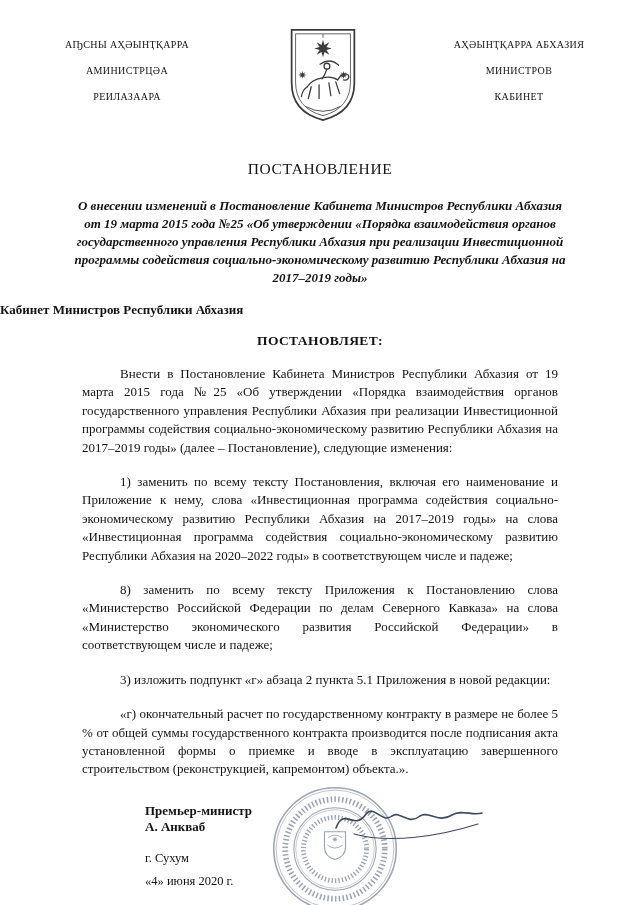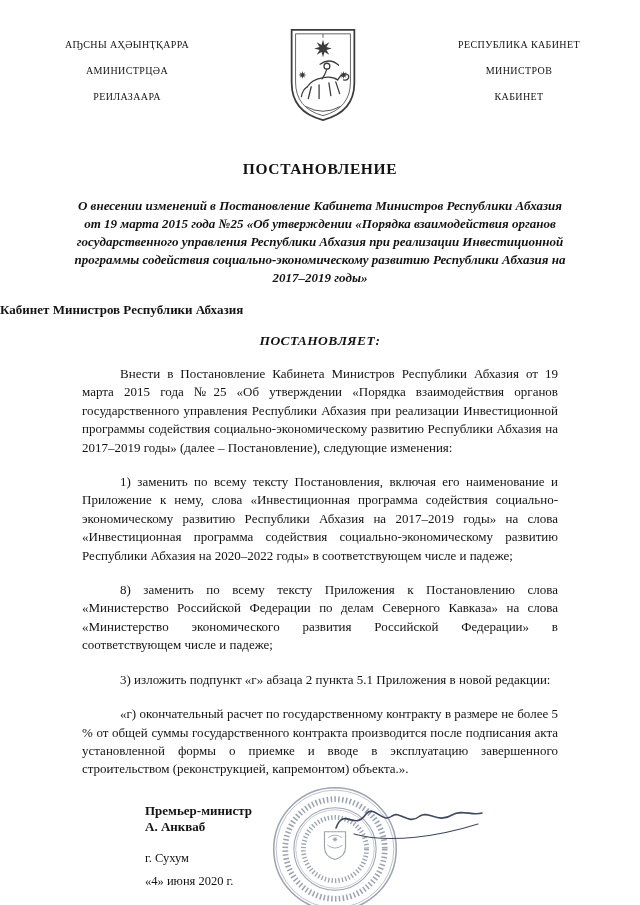--- a/index.html
+++ b/index.html
@@ -10,27 +10,27 @@
   }
   
   .letterhead{display:flex;justify-content:space-between;align-items:flex-start;
     padding:26px 28px 0 34px;}
   .lh-col{width:186px;text-align:center;font-size:10px;line-height:26px;
     letter-spacing:.4px;padding-top:6px;}
   .lh-col div{white-space:nowrap;}
   .emblem{width:80px;height:98px;flex:0 0 auto;}
   .emblem svg{width:80px;height:98px;display:block;}
   
-  .title{text-align:center;font-weight:bold;font-size:15.5px;letter-spacing:.6px;
+  .title{text-align:center;font-weight:normal;font-size:15.5px;letter-spacing:.6px;
     margin:36px 0 0;}
   .subject{width:500px;margin:19px auto 0;text-align:center;font-weight:bold;
     font-size:13px;line-height:18px;font-style:italic;}
   .issuer{font-weight:bold;font-size:13px;margin:15px 0 0;}
   .resolves{text-align:center;font-weight:bold;font-size:13.5px;margin:15px 0 0;
-    letter-spacing:.4px;font-style:italic;}
+    letter-spacing:.4px;}
   
   .bodytext{width:508px;margin:15px auto 0;font-size:13px;line-height:18.4px;
     text-align:justify;}
   .bodytext p{margin:16px;text-indent:38px;}
   
   .sig-row{display:flex;justify-content:space-between;width:398px;
     margin:24px 0 0 145px;font-weight:bold;font-size:13px;position:relative;z-index:3;flex-direction:column;}
   .footer{margin:12px 0 12px 145px;font-size:12.5px;line-height:23px;position:relative;z-index:3;}
   
   .seal{position:absolute;left:268px;top:782px;width:134px;height:134px;z-index:1;opacity:.58;}
@@ -68,21 +68,21 @@
           <path d="M55,55 q4,-7 9,-6 q3,1 2,4 q-1,3 -5,2"></path>
           <circle cx="44" cy="41" r="3"></circle>
           <path d="M44,44 q-2,6 -5,10"></path>
           <path d="M37,39 q10,-7 19,1"></path>
         </g>
         <path d="M22,82 q18,10 36,0" fill="none" stroke="#3c3c3c" stroke-width="0.9"></path>
       </svg>
     </div>
 
     <div class="lh-col">
-      <div>РЕСПУБЛИКА КАБИНЕТ</div>
+      <div>АҲӘЫНҬҚАРРА АБХАЗИЯ</div>
       <div>МИНИСТРОВ</div>
       <div>КАБИНЕТ</div>
     </div>
   </div>
 
   <div class="title">ПОСТАНОВЛЕНИЕ</div>
   <div class="subject">О внесении изменений в Постановление Кабинета Министров Республики Абхазия от 19 марта 2015 года №25 «Об утверждении «Порядка взаимодействия органов государственного управления Республики Абхазия при реализации Инвестиционной программы содействия социально-экономическому развитию Республики Абхазия на 2017–2019 годы»</div>
   <div class="issuer">Кабинет Министров Республики Абхазия</div>
   <div class="resolves">ПОСТАНОВЛЯЕТ:</div>
 

